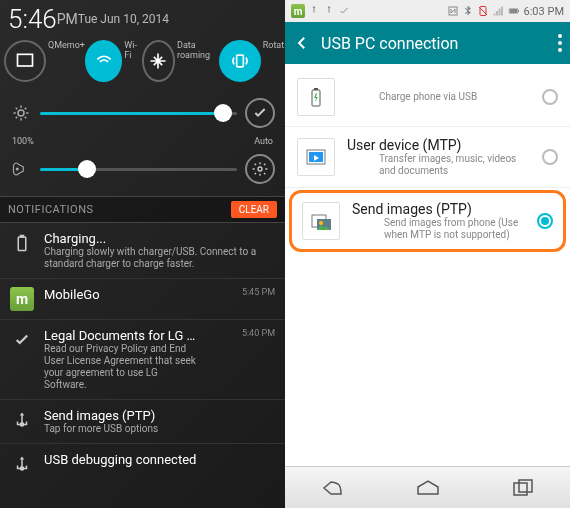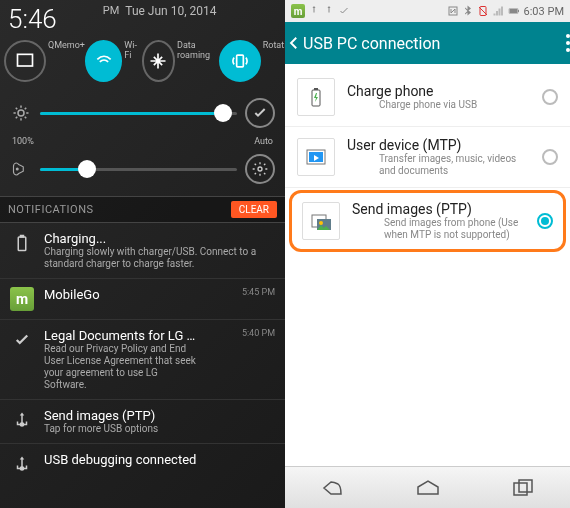--- a/index.html
+++ b/index.html
@@ -1,20 +1,20 @@
 <!DOCTYPE html>
 <html><head>
 <meta charset="utf-8">
 <style>
 * { margin: 0; padding: 0; box-sizing: border-box; font-family: Roboto, Arial, sans-serif; }
 body { width: 570px; height: 508px; display: flex; background: #000; overflow: hidden; }
 .left-panel { width: 285px; height: 508px; background: linear-gradient(135deg, #2a2a2a 0%, #1a1a1a 100%); color: #fff; position: relative; overflow: hidden; }
-.status-bar-left { display: flex; align-items: flex-start; padding: 4px 8px 0; font-size: 11px; color: #ddd; gap: 6px; }
+.status-bar-left { display: flex; align-items: center; padding: 4px 8px 0; font-size: 11px; color: #ddd; }
 .clock { font-size: 26px; font-weight: 300; color: #fff; }
-.ampm { font-size: 11px; color: #bbb; margin-left: 40px; }
+.ampm { font-size: 14px; color: #bbb; }
 .date-left { font-size: 12px; color: #bbb; }
 .toggles { display: flex; justify-content: space-around; padding: 6px 4px 2px; }
 .toggle-item { display: flex; flex-direction: row; align-items: flex-start; gap: 2px; }
 .toggle-circle { width: 42px; height: 42px; border-radius: 50%; border: 2px solid #666; display: flex; align-items: center; justify-content: center; color: #fff; }
 .toggle-circle.active { background: #00bcd4; border-color: #00bcd4; }
 .toggle-label { font-size: 9px; color: #bbb; }
 .sliders { padding: 6px 10px 4px; }
 .slider-row { display: flex; align-items: center; gap: 8px; margin: 8px 0; }
 .slider-row .s-icon { width: 22px; height: 22px; display: flex; align-items: center; justify-content: center; color: #aaa; }
 .slider-track { flex: 1; height: 3px; background: #555; border-radius: 2px; position: relative; }
@@ -32,21 +32,21 @@
 .notif-content { flex: 1; overflow: hidden; }
 .notif-title { font-size: 13px; color: #fff; white-space: nowrap; overflow: hidden; text-overflow: ellipsis; }
 .notif-text { font-size: 10px; color: #aaa; line-height: 1.2; }
 .notif-time { font-size: 9px; color: #888; flex-shrink: 0; margin-left: 36px; }
 .footer-text { text-align: center; font-size: 9px; color: #888; padding: 4px; }
 .mobilego-icon { width: 24px; height: 24px; background: linear-gradient(#8bc34a, #689f38); border-radius: 3px; display: flex; align-items: center; justify-content: center; font-weight: bold; font-size: 14px; color: #fff; }
 
 .right-panel { width: 285px; height: 508px; background: #eee; display: flex; flex-direction: column; }
 .status-bar-right { height: 22px; background: #eee; display: flex; justify-content: space-between; align-items: center; padding: 0 6px; font-size: 11px; color: #666; }
 .status-icons-r { display: flex; gap: 3px; align-items: center; }
-.action-bar { background: #00838f; color: #fff; height: 42px; display: flex; align-items: center; padding: 0 0; }
+.action-bar { background: #00838f; color: #fff; height: 42px; display: flex; align-items: center; padding: 0 8px; gap: 10px; }
 .action-bar-title { font-size: 16px; flex: 1; }
 .usb-options { background: #fff; flex: 1; padding: 4px 0; }
 .usb-item { display: flex; align-items: center; padding: 10px 12px; gap: 12px; border-bottom: 1px solid #eee; }
 .usb-icon { width: 38px; height: 38px; border: 1px solid #ddd; border-radius: 2px; display: flex; align-items: center; justify-content: center; background: #fff; flex-shrink: 0; }
 .usb-text { flex: 1; }
 .usb-title { font-size: 14px; color: #222; }
 .usb-desc { font-size: 10px; color: #888; line-height: 1.2; margin-left: 32px; }
 .radio { width: 16px; height: 16px; border: 2px solid #bbb; border-radius: 50%; flex-shrink: 0; }
 .radio.checked { border-color: #00bcd4; position: relative; }
 .radio.checked::after { content: ''; width: 8px; height: 8px; background: #00bcd4; border-radius: 50%; position: absolute; top: 2px; left: 2px; }
@@ -256,21 +256,20 @@
   <div class="usb-options">
     <div class="usb-item">
       <div class="usb-icon">
         <svg width="24" height="24" viewBox="0 0 24 24" fill="#555">
             <rect x="8" y="5" width="8" height="16" rx="1" fill="none" stroke="#555"></rect>
             <rect x="10" y="3" width="4" height="2"></rect>
             <path d="M12 8l-2 5h2l-1 4 3-5h-2l1-4z" fill="#4caf50"></path>
           </svg>
       </div>
       <div class="usb-text">
-        <div class="usb-title">Charge phone</div>
         <div class="usb-desc">Charge phone via USB</div>
       </div>
       <div class="radio"></div>
     </div>
 
     <div class="usb-item">
       <div class="usb-icon">
         <svg width="24" height="24" viewBox="0 0 24 24">
             <rect x="3" y="5" width="18" height="14" fill="none" stroke="#777"></rect>
             <rect x="5" y="7" width="14" height="10" fill="#2196f3"></rect>

